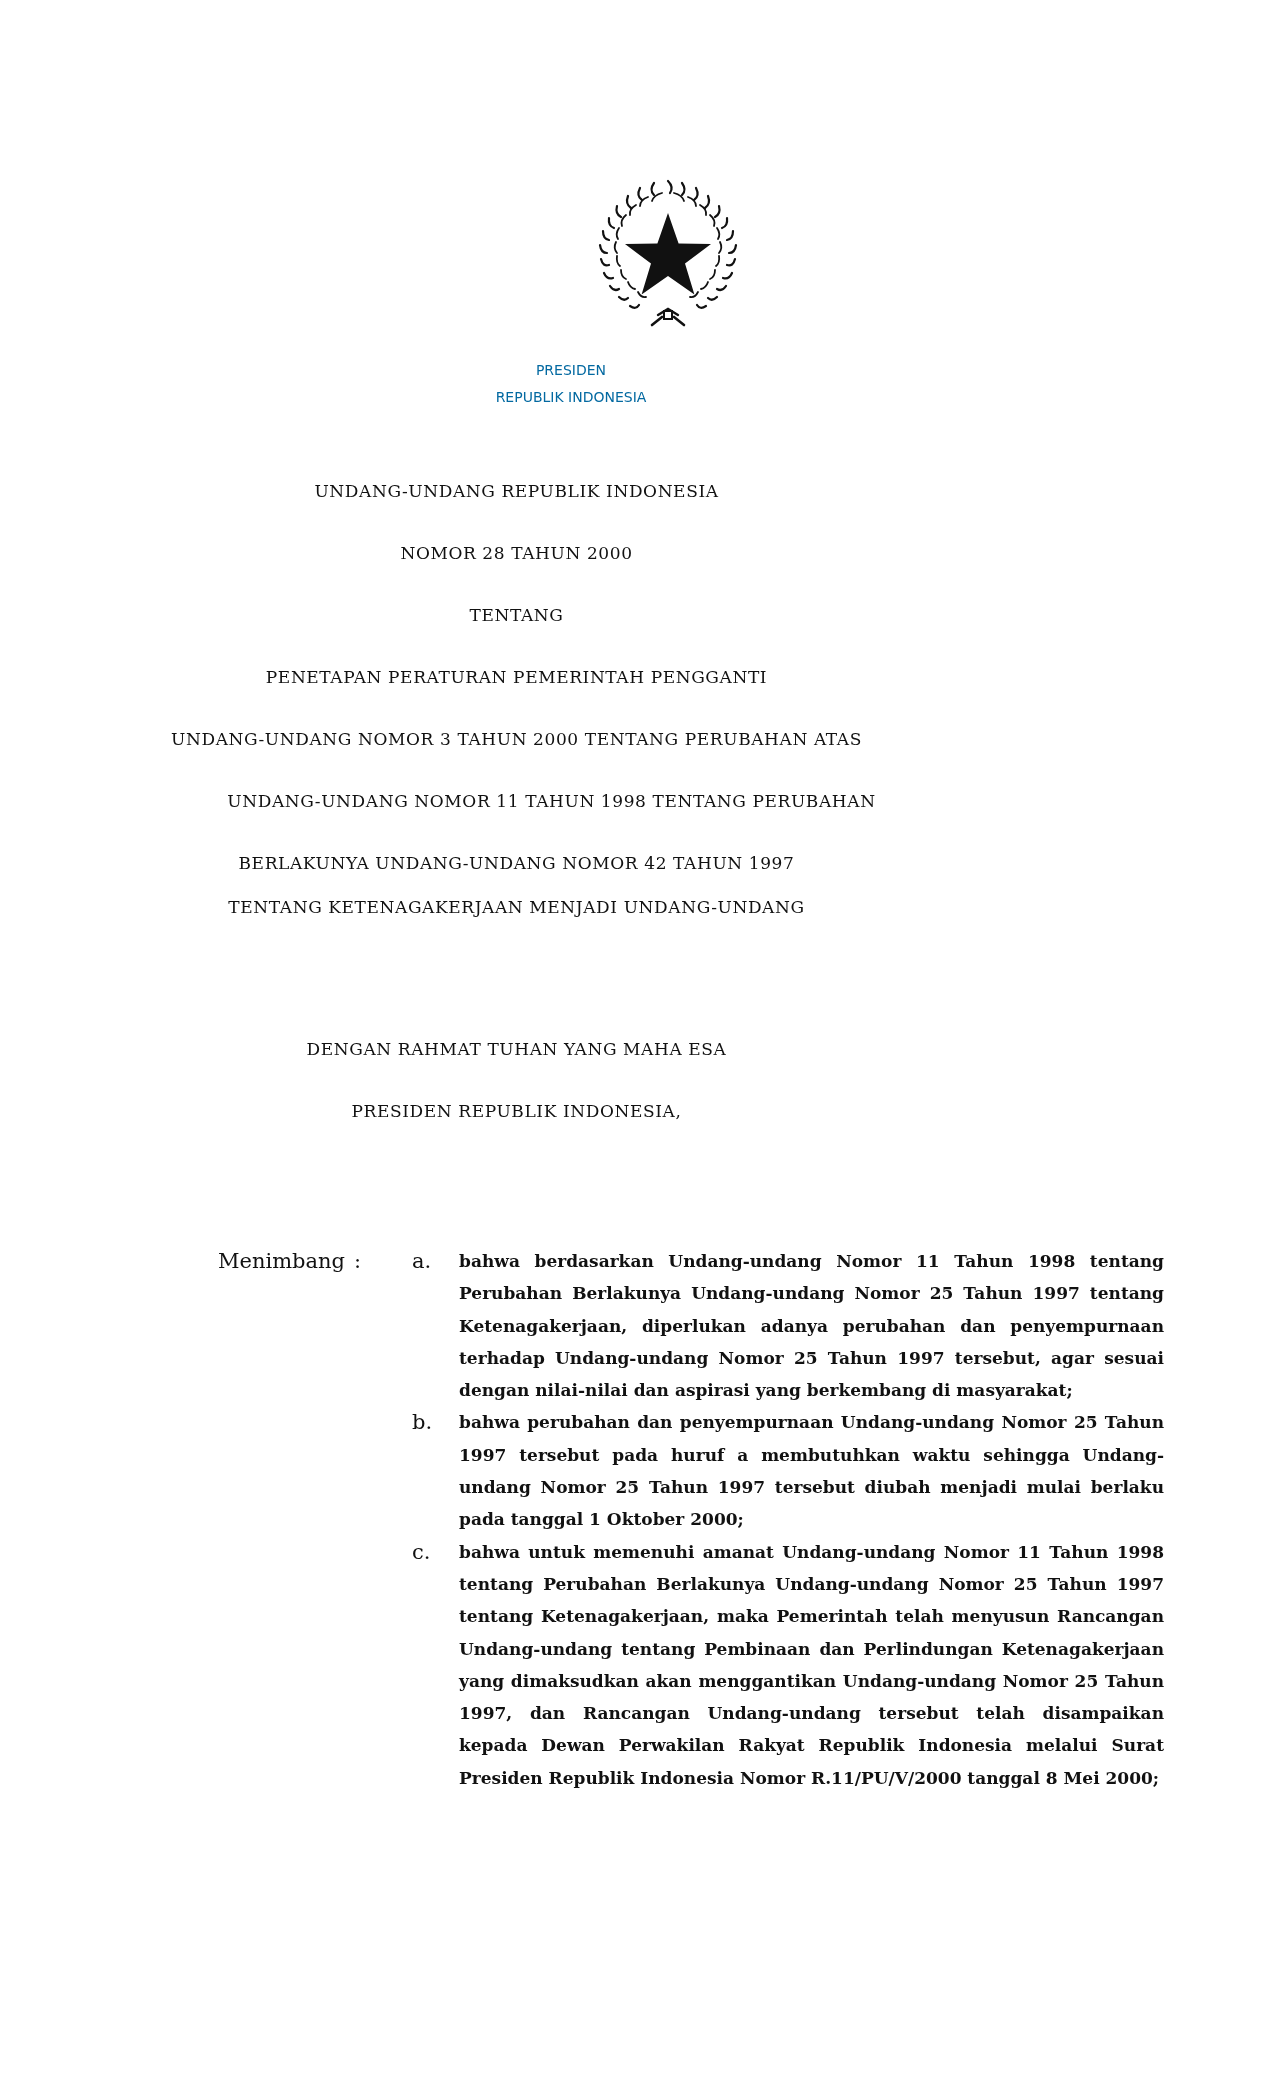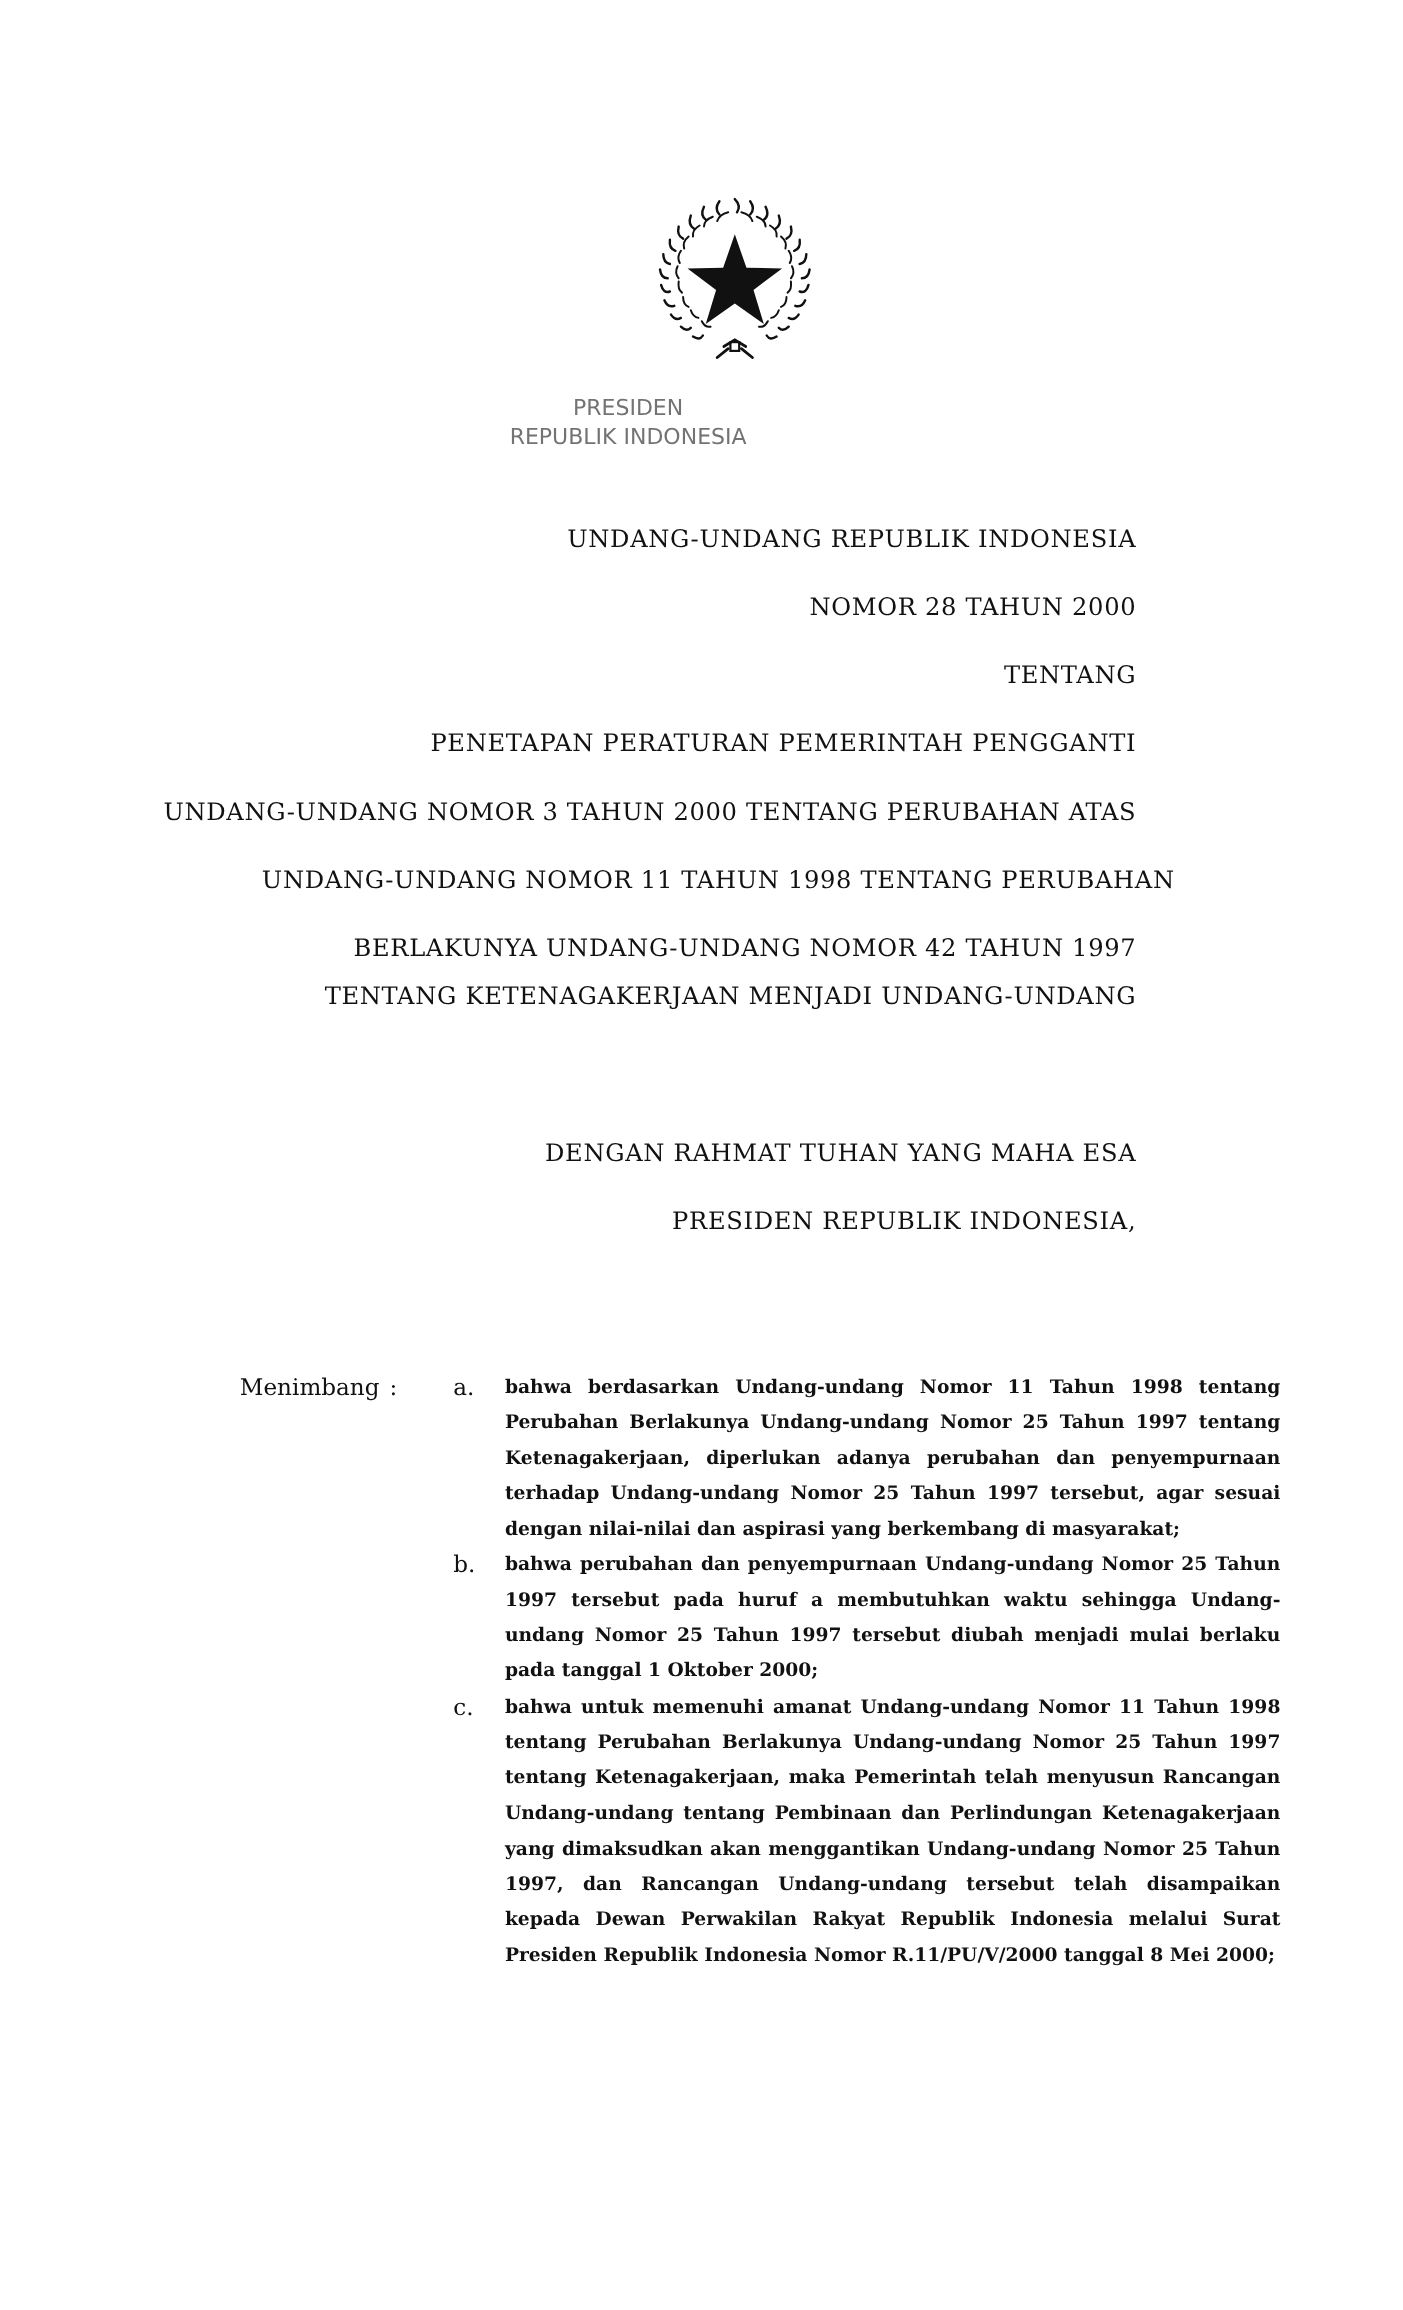--- a/index.html
+++ b/index.html
@@ -1,24 +1,24 @@
 <!DOCTYPE html>
 <html><head>
 <meta charset="utf-8">
 <style>
   html, body { margin: 0; padding: 0; background: #ffffff; }
   body { width: 1275px; height: 2100px; position: relative; overflow: hidden; color: #111111;
          font-family: "DejaVu Serif", "Liberation Serif", serif; }
   .emblem { position: absolute; left: 588px; top: 175px; width: 160px; height: 160px; }
   .hdr { position: absolute; left: 0; width: 1142px; text-align: center;
-         font-family: "DejaVu Sans", "Liberation Sans", sans-serif; font-size: 20px; color: #737373; line-height: 24px; }
+         font-family: "DejaVu Sans", "Liberation Sans", sans-serif; font-size: 14px; color: #0369a1; line-height: 24px; }
   .hdr1 { top: 358px; }
   .hdr2 { top: 385px; }
-  .title { position: absolute; left: 0; width: 1033px; text-align: right;
-           font-size: 22px; letter-spacing: 0.6px; line-height: 30px; white-space: nowrap; }
+  .title { position: absolute; left: 0; width: 1033px; text-align: center;
+           font-size: 17px; letter-spacing: 0.6px; line-height: 30px; white-space: nowrap; }
   .consider { position: absolute; left: 0; top: 1245px; width: 1275px; font-size: 21px; }
   .c-label { position: absolute; left: 178px; top: 0; line-height: 32.3px; margin-left: 40px; }
   .c-colon { position: absolute; left: 354px; top: 0; line-height: 32.3px; }
   .items { position: absolute; left: 412px; top: 0; width: 752px; }
   .item { position: relative; padding-left: 47px; }
   .item-marker { position: absolute; left: 0; top: 0; line-height: 32.3px; }
   .item-text { display: block; text-align: justify; line-height: 32.3px; font-size: 17px; letter-spacing: 0px; font-weight: bold; }
 </style>
 </head>
 <body>

